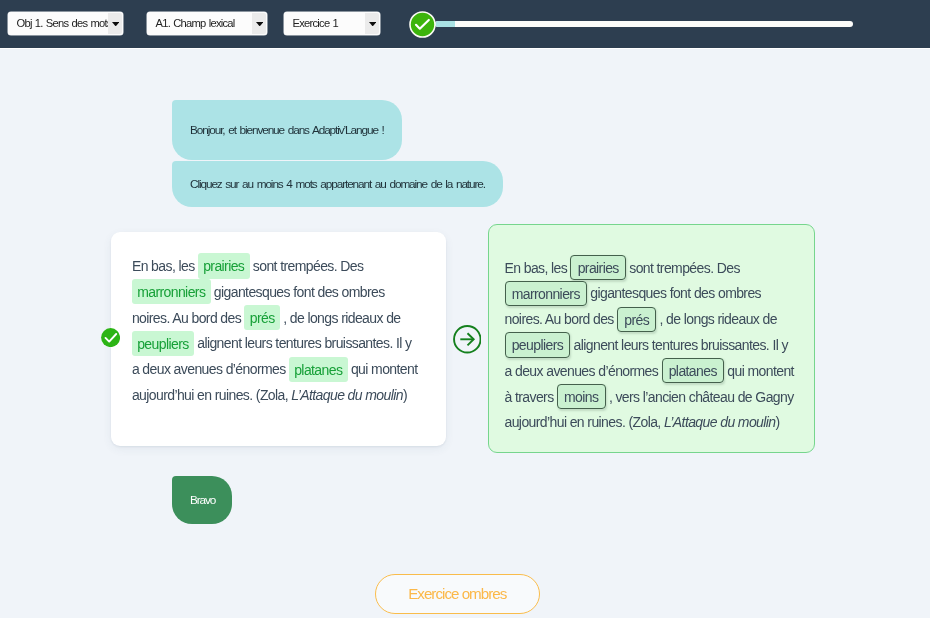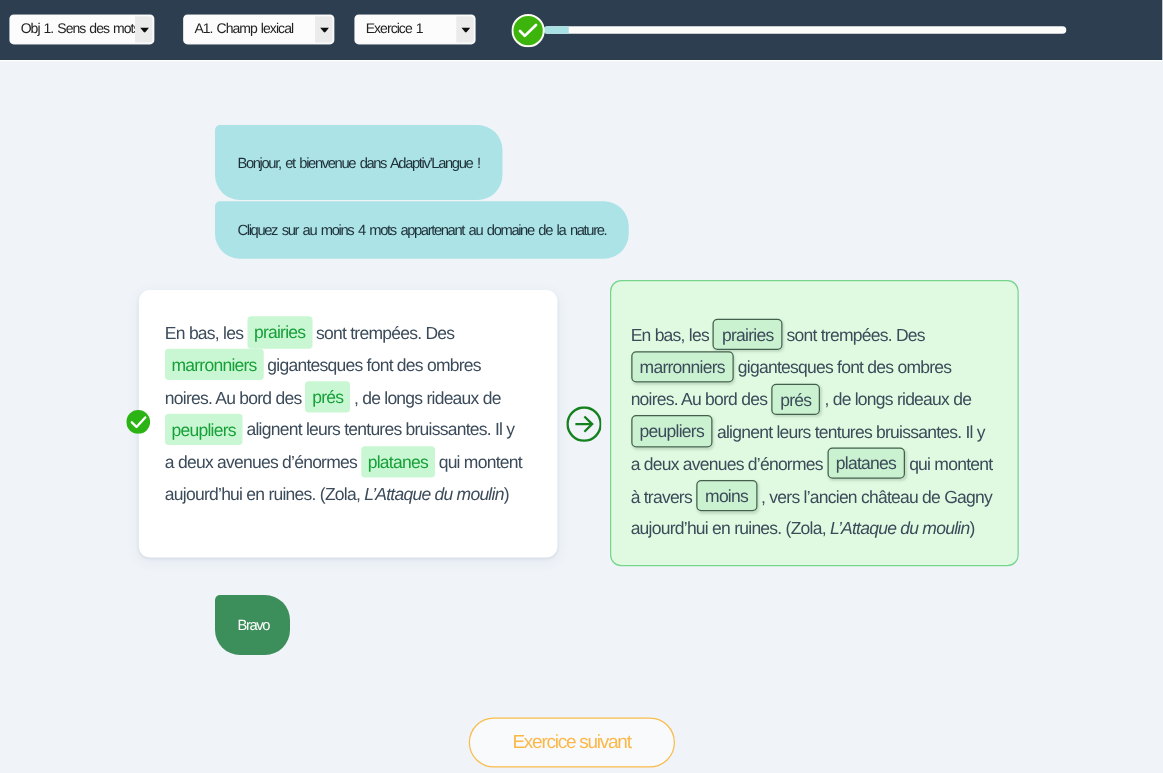--- a/index.html
+++ b/index.html
@@ -212,14 +212,14 @@
       <div class="ln"><span class="hl">marronniers</span><span> gigantesques font des ombres</span></div>
       <div class="ln"><span>noires. Au bord des </span><span class="hl">prés</span><span> , de longs rideaux de</span></div>
       <div class="ln"><span class="hl">peupliers</span><span> alignent leurs tentures bruissantes. Il y</span></div>
       <div class="ln"><span>a deux avenues d’énormes </span><span class="hl">platanes</span><span> qui montent</span></div>
       <div class="ln"><span>à travers </span><span class="hl">moins</span><span> , vers l’ancien château de Gagny</span></div>
       <div class="ln"><span>aujourd’hui en ruines. (Zola, </span><span class="it">L’Attaque du moulin</span><span>)</span></div>
     </div>
 </div>
 
 <div class="nextbtn">
-  <span>Exercice suivant</span>
+  <span>Exercice ombres</span>
 </div>
 
 </body></html>

